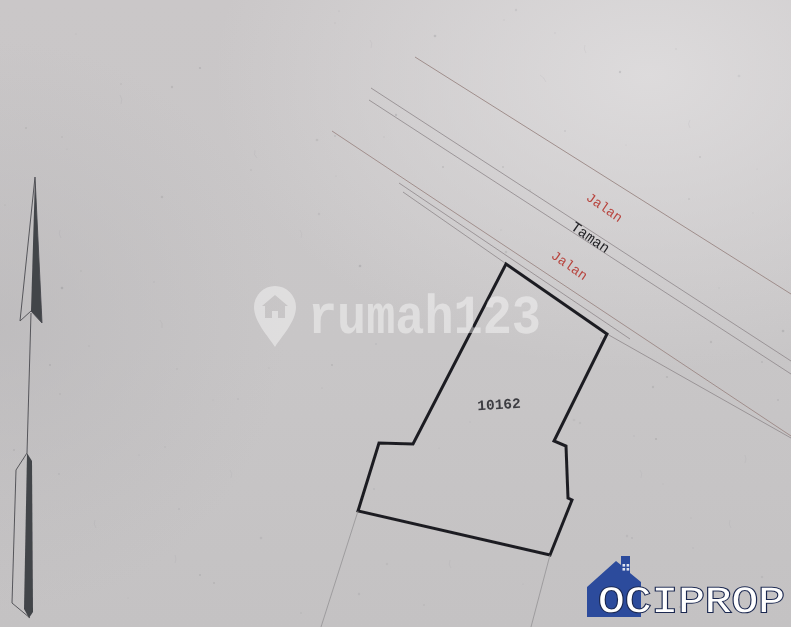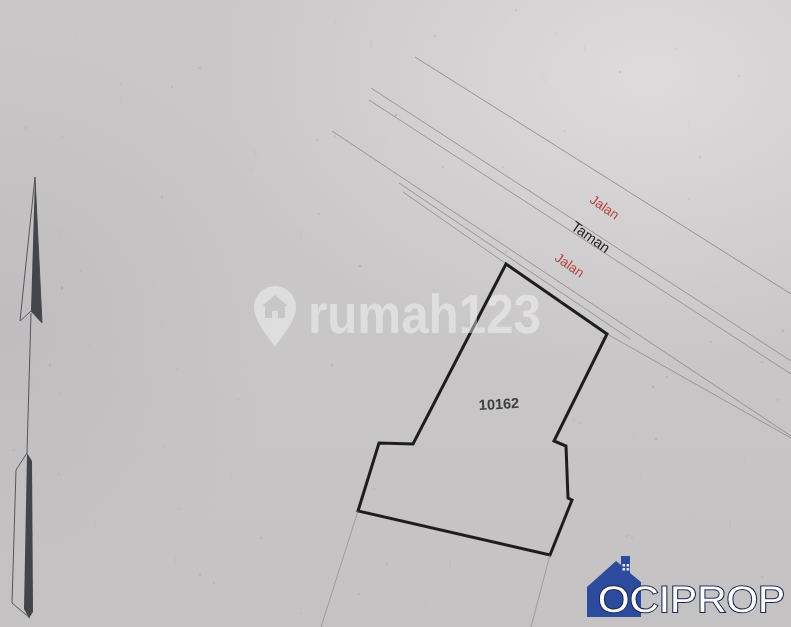--- a/index.html
+++ b/index.html
@@ -2,21 +2,21 @@
 <html><head>
 <meta charset="utf-8">
 <style>
   html,body{margin:0;padding:0;}
   .page{
     position:relative;width:791px;height:627px;overflow:hidden;
     background:
       radial-gradient(ellipse 680px 460px at 82% 12%, rgba(223,221,222,0.9) 0%, rgba(223,221,222,0) 64%),
       radial-gradient(ellipse 520px 520px at 0% 52%, rgba(183,181,183,0.55) 0%, rgba(183,181,183,0) 55%),
       linear-gradient(180deg, #cac7c8 0%, #c8c6c7 55%, #c4c2c3 100%);
-    font-family:Liberation Sans, sans-serif;
+    font-family:Liberation Mono, monospace;
   }
 </style>
 </head>
 <body>
 
 <div class="page">
 <svg width="791" height="627" viewBox="0 0 791 627" xmlns="http://www.w3.org/2000/svg" text-rendering="geometricPrecision">
   <defs>
     <filter id="soft" x="-5%" y="-5%" width="110%" height="110%">
       <feGaussianBlur stdDeviation="0.45"></feGaussianBlur>

